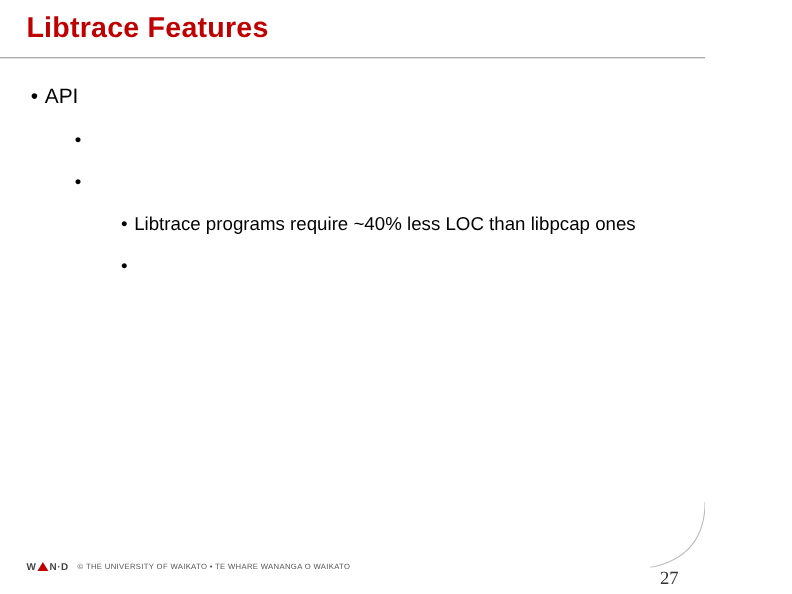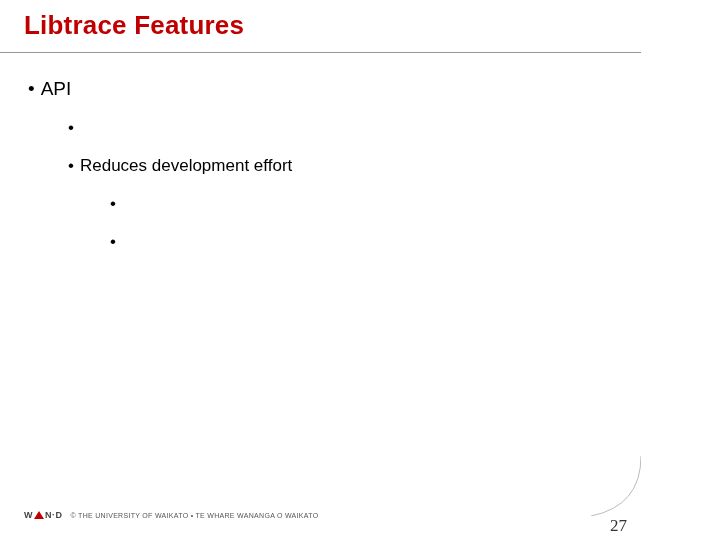--- a/index.html
+++ b/index.html
@@ -66,21 +66,21 @@
     margin: 0 1px;
     vertical-align: middle;
   }
   .copyright {
     font-size: 7px;
     color: #555;
     letter-spacing: 0.3px;
   }
   .pagenum {
     position: absolute;
-    right: 14px;
+    right: 24px;
     bottom: 4px;
     font-size: 17px;
     font-family: Georgia, 'Times New Roman', serif;
     color: #333;
   }
   .corner {
     position: absolute;
     right: 0;
     bottom: 24px;
     width: 60px;
@@ -102,25 +102,25 @@
       <span class="dot">•</span>
       <span>API</span>
     </div>
 
     <div class="lvl2 bullet-row">
       <span class="dot">•</span>
     </div>
 
     <div class="lvl2 bullet-row">
       <span class="dot">•</span>
-      <span>Reduces development effort</span>
     </div>
 
     <div class="lvl3 bullet-row">
       <span class="dot">•</span>
+      <span>Libtrace programs require ~40% less LOC than libpcap ones</span>
     </div>
 
     <div class="lvl3 bullet-row">
       <span class="dot">•</span>
     </div>
 
   </div>
 
   <div class="footer">
     <span class="logo">

